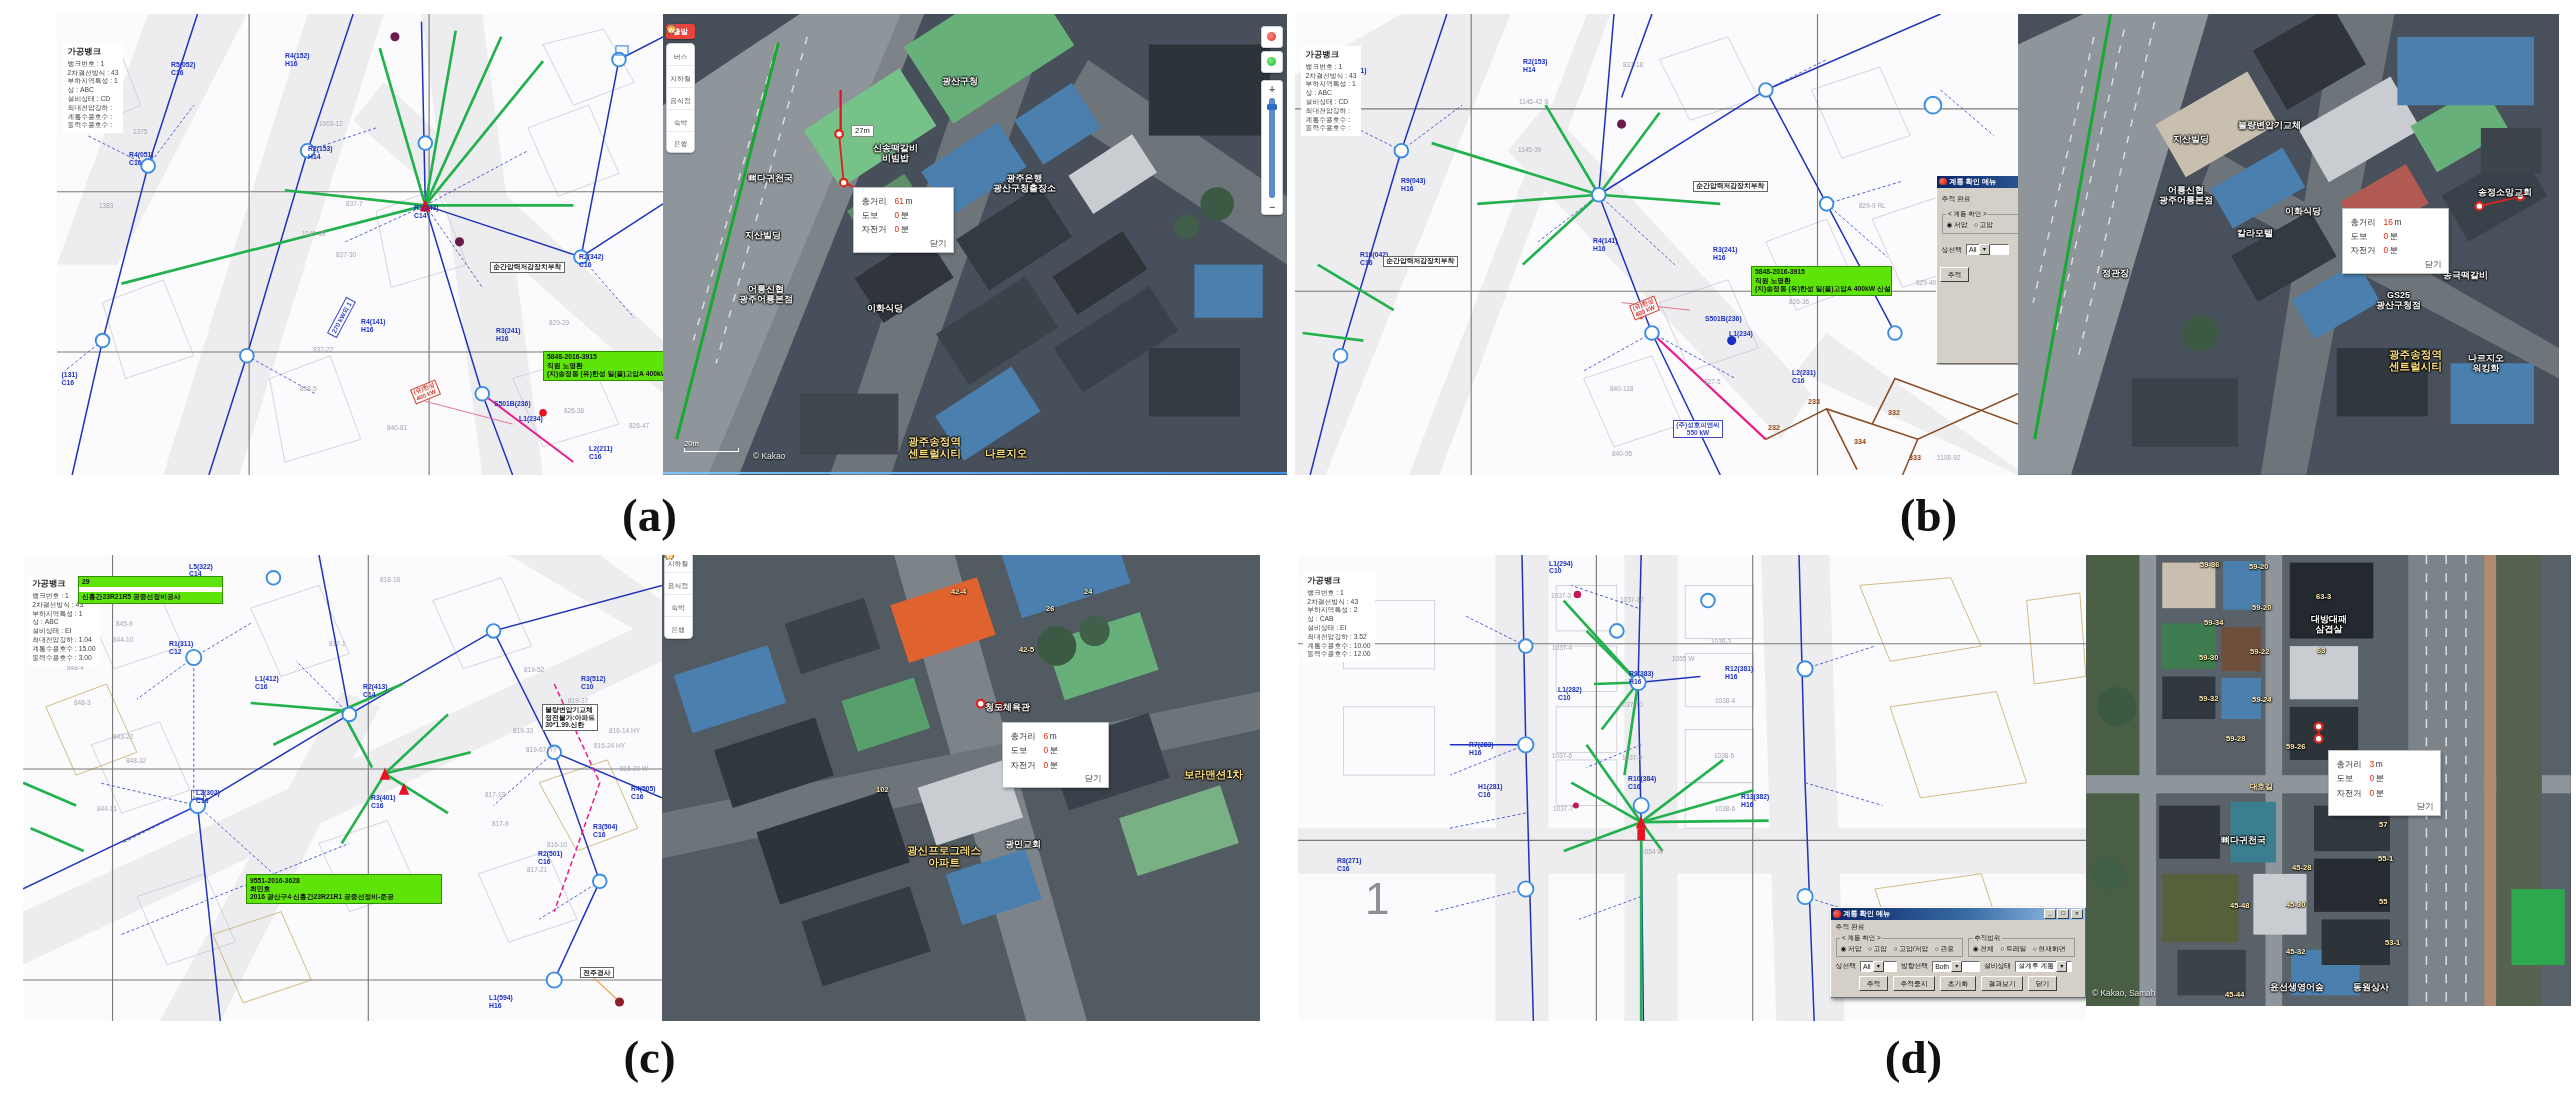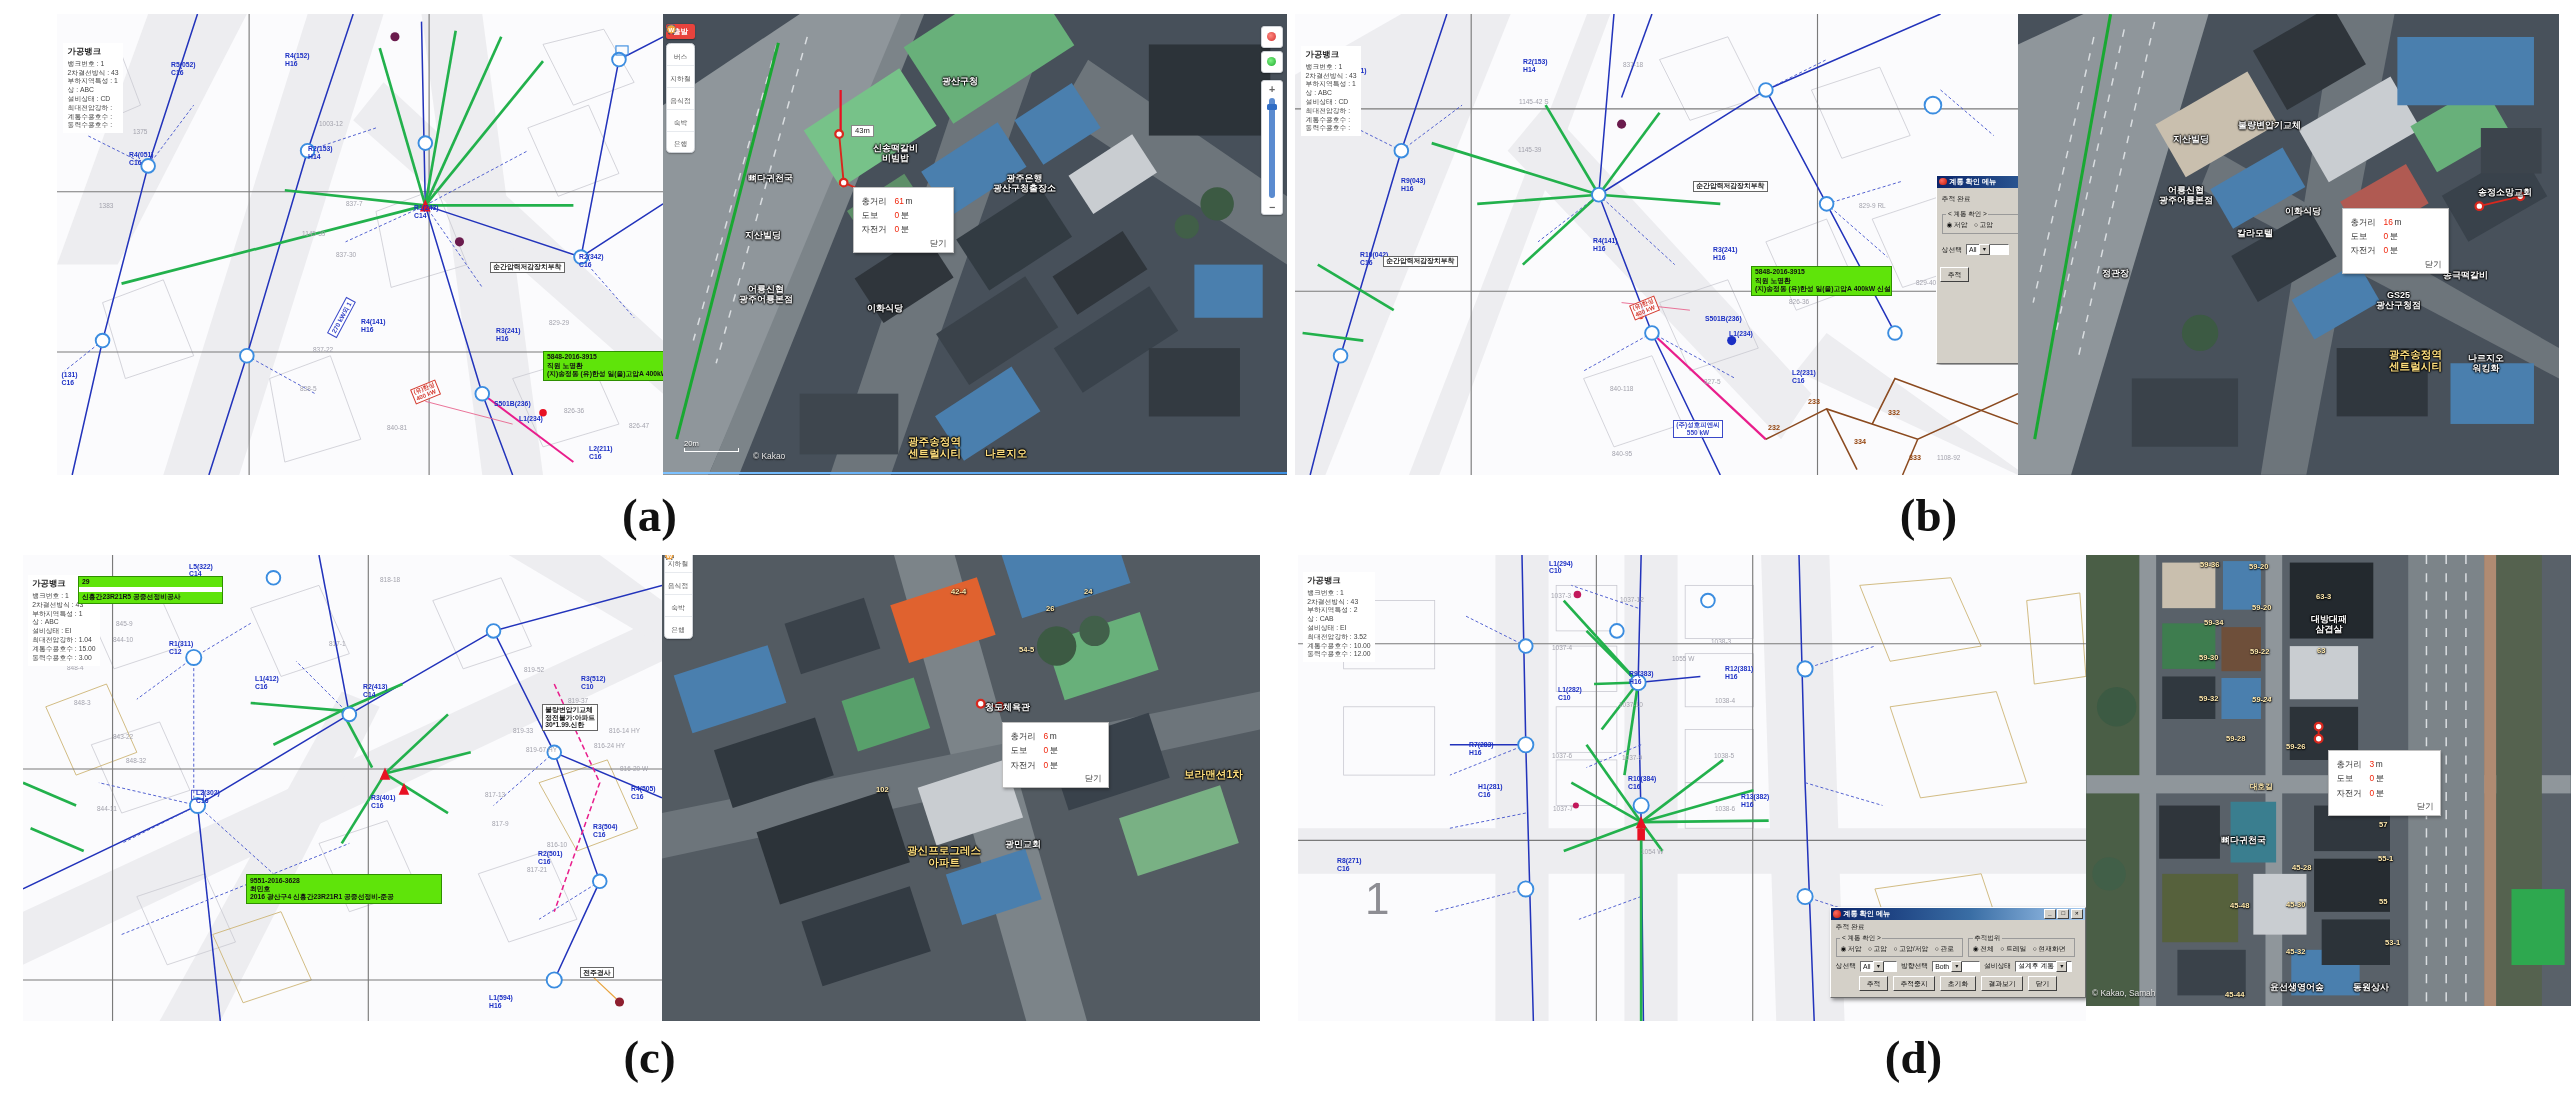--- a/index.html
+++ b/index.html
@@ -263,21 +263,21 @@
             <path d="M1,10 v-4 h12 v4" stroke="#5a5f66" fill="none" stroke-width="1.5"></path>
             <rect x="2.5" y="4.5" width="3" height="2" fill="#5a5f66"></rect>
             <line x1="1" y1="10" x2="13" y2="10" stroke="#5a5f66" stroke-width="1.5"></line>
           </svg><span class="sb-lab">숙박</span></div>
         <div class="sb-item"><svg class="glyph" width="10.6" height="10.6" viewBox="0 0 14 14">
             <circle cx="7" cy="7" r="5.5" fill="#f2a23c"></circle>
             <text x="7" y="10" text-anchor="middle" font-size="8" font-family="Liberation Sans" font-weight="bold" fill="#fff">W</text>
           </svg><span class="sb-lab">은행</span></div>
       </div>
     </div>
-  <div class="tip" style="left:188px;top:111px;">43m</div>
+  <div class="tip" style="left:188px;top:111px;">27m</div>
   <div class="popup" style="left:190px;top:173px;width:85px;">
     <div class="prow"><span class="plab">총거리</span><span class="pval">61</span><span class="punit">m</span></div>
     <div class="prow"><span class="plab">도보</span><span class="pval">0</span><span class="punit">분</span></div>
     <div class="prow"><span class="plab">자전거</span><span class="pval">0</span><span class="punit">분</span></div>
     <div class="pclose">닫기</div>
   </div>
   <div class="mapctl" style="left:598px;top:12px;">
     <div class="ctl-btn">
         <span class="ctl-dot" style="background:radial-gradient(circle at 40% 40%,#ff8a80,#d32f2f);"></span>
       </div>
@@ -725,21 +725,21 @@
     <div class="prow"><span class="plab">자전거</span><span class="pval">0</span><span class="punit">분</span></div>
     <div class="pclose">닫기</div>
   </div>
   <div class="layer">
       <span class="lbl wt" style="left: 323px; top: 147px;">청도체육관</span>
       <span class="lbl yl2" style="left: 245px; top: 289px;">광신프로그레스
 아파트</span>
       <span class="lbl wt" style="left: 343px; top: 284px;">광민교회</span>
       <span class="lbl yl" style="left: 214px; top: 231px;">102</span>
       <span class="lbl yl2" style="left: 522px; top: 213px;">보라맨션1차</span>
-      <span class="lbl yl" style="left: 357px; top: 91px;">54-5</span>
+      <span class="lbl yl" style="left: 357px; top: 91px;">42-5</span>
       <span class="lbl yl" style="left: 289px; top: 33px;">42-4</span>
       <span class="lbl yl" style="left: 422px; top: 33px;">24</span>
       <span class="lbl yl" style="left: 384px; top: 50px;">26</span>
     </div>
 </div>
 
 <div class="panel cadmap" style="left:1298px;top:555px;width:788px;height:466px;">
   <svg width="788" height="466" viewBox="0 0 1038 614">
     <polygon points="260,0 330,0 330,614 260,614" fill="#ededf0"></polygon>
     <polygon points="430,0 500,0 500,614 430,614" fill="#ededf0"></polygon>

